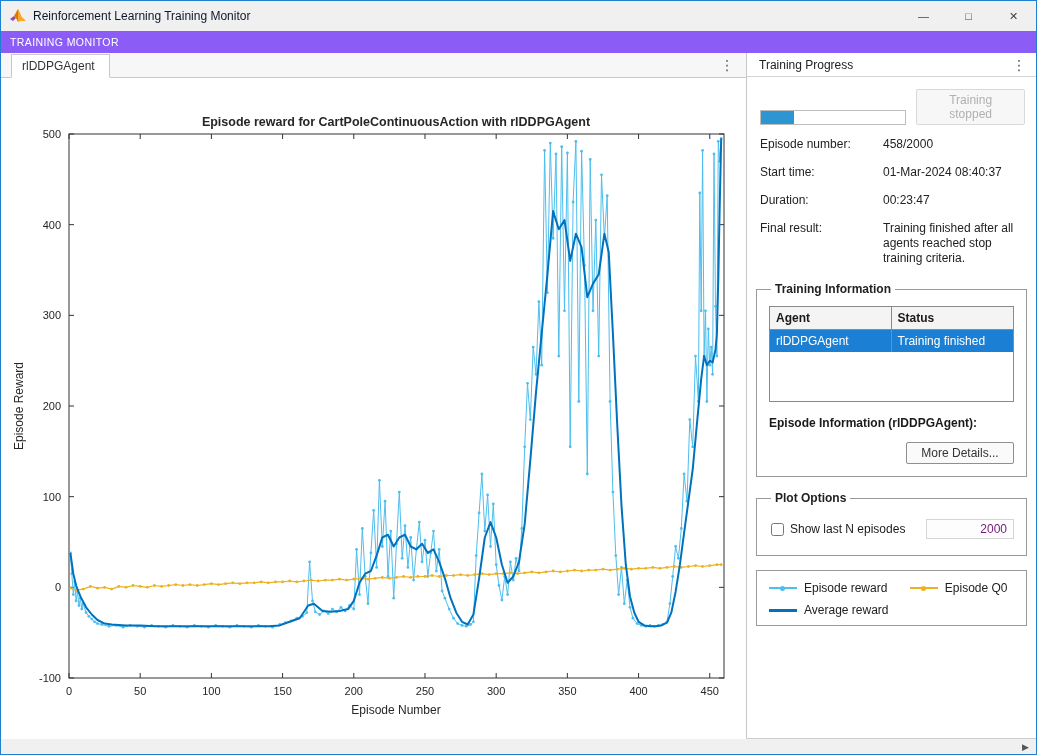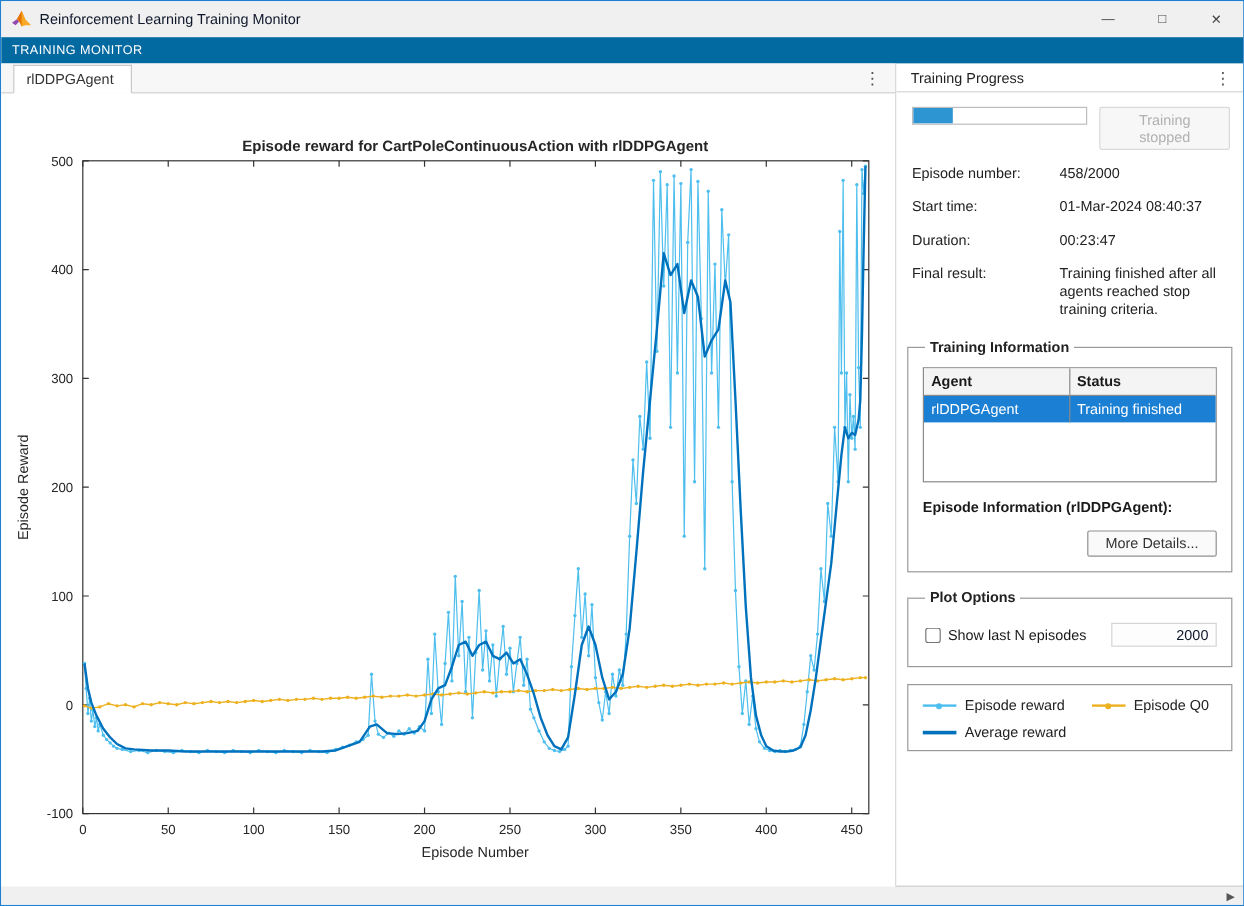--- a/index.html
+++ b/index.html
@@ -7,21 +7,21 @@
   .window { width:1037px; height:755px; border:1px solid #1f7fd0; display:flex; flex-direction:column; background:#fff; overflow:hidden; }
 
   
   .titlebar { height:30px; background:#f0f0f0; display:flex; align-items:center; flex:0 0 auto; }
   .app-icon { width:18px; height:16px; margin:0 6px 0 8px; position:relative; }
   .titlebar-title { font-size:12px; color:#0f172a; }
   .win-controls { margin-left:auto; display:flex; height:100%; }
   .win-btn { width:45px; height:100%; display:flex; align-items:center; justify-content:center; font-size:11px; color:#444; cursor:default; }
 
   
-  .toolstrip { height:22px; background:#0369a1; color:#fff; display:flex; align-items:center; padding-left:9px; font-size:10.5px; letter-spacing:0.4px; flex:0 0 auto; }
+  .toolstrip { height:22px; background:#8b5cf6; color:#fff; display:flex; align-items:center; padding-left:9px; font-size:10.5px; letter-spacing:0.4px; flex:0 0 auto; }
 
   
   .main { flex:1 1 auto; display:flex; min-height:0; }
   .left-pane { width:746px; flex:0 0 auto; display:flex; flex-direction:column; border-right:1px solid #c8c8c8; background:#fff; }
   .tabbar { height:25px; background:#f7f7f7; border-bottom:1px solid #c8c8c8; display:flex; align-items:flex-end; position:relative; flex:0 0 auto; }
   .tab { height:24px; margin-left:10px; padding:0 14px 0 10px; min-width:95px; background:#fff; border:1px solid #c8c8c8; border-bottom:1px solid #fff; margin-bottom:-1px; display:flex; align-items:center; font-size:12px; color:#333; }
   .menu-dots { font-size:14px; color:#555; padding:2px 8px; cursor:default; }
   .tabbar .menu-dots { position:absolute; right:4px; top:2px; }
   .chart-area { flex:1 1 auto; background:#fff; position:relative; }
 
@@ -30,21 +30,21 @@
   .tick-label { font-size:11px; fill:#262626; }
   .chart-title { font-size:12.5px; font-weight:bold; fill:#262626; text-anchor:middle; }
   .chart-label { font-size:12px; fill:#262626; text-anchor:middle; }
 
   
   .right-pane { flex:1 1 auto; display:flex; flex-direction:column; background:#fff; min-width:0; }
   .panel-header { height:24px; border-bottom:1px solid #d5d5d5; display:flex; align-items:center; padding-left:12px; font-size:12px; color:#222; flex:0 0 auto; }
   .panel-header .menu-dots { margin-left:auto; margin-right:2px; }
   .panel-body { flex:1 1 auto; padding:12px 9px 0 9px; overflow:hidden; }
 
-  .progress-row { display:flex; align-items:flex-start; padding:0 0 0 4px; margin-bottom:12px;gap:10px; }
+  .progress-row { display:flex; align-items:flex-end; padding:0 0 0 4px; margin-bottom:12px;gap:10px; }
   .progress-bar { width:150px; height:15px; border:1px solid #bdbdbd; background:#fff; overflow:hidden; }
   .progress-fill { height:100%; width:23%; background:#2e95d3; }
   .btn { font-family:"Liberation Sans",sans-serif; font-size:12px; padding:3px 10px; border:1px solid #8f8f8f; border-radius:2px; background:#fafafa; color:#333; cursor:default; }
   .btn.disabled { border-color:#d9d9d9; background:#f7f7f7; color:#b0b0b0; }
   .progress-row .btn { margin-left:auto; margin-right:2px; min-width:106px; }
 
   .field-grid { display:grid; grid-template-columns:123px 1fr; column-gap:0; row-gap:13px; padding-left:4px; margin-bottom:16px; }
   .field-label { color:#222; }
   .field-value { color:#222; line-height:15px; max-width:145px; }
 
@@ -61,21 +61,21 @@
 
   .ep-info-title { font-weight:bold; margin:2px 0 12px 0; }
   .ep-grid { display:grid; grid-template-columns:112px 1fr; row-gap:13px; margin-bottom:14px; }
   .btn-row { display:flex; justify-content:flex-end; padding-bottom:2px; }
   .btn-row .btn { min-width:108px; }
 
   .check-row { display:flex; align-items:center; margin:8px 0 12px 2px; }
   .check-row input[type="checkbox"] { width:13px; height:13px; margin-right:6px; }
   .check-row.with-input { justify-content:space-between; margin-bottom:6px; }
   .check-row.with-input label { display:flex; align-items:center; }
-  .num-input { width:88px; font-family:"Liberation Sans",sans-serif; font-size:12px; text-align:right; padding:2px 6px; border:1px solid #d5d5d5; color:#0f172a; background:#fdfdfd; }
+  .num-input { width:88px; font-family:"Liberation Sans",sans-serif; font-size:12px; text-align:right; padding:2px 6px; border:1px solid #d5d5d5; color:#701a75; background:#fdfdfd; }
 
   .legend-box { border:1px solid #999; padding:10px 10px 8px 12px; background:#fff; }
   .legend-grid { display:grid; grid-template-columns:57% 43%; row-gap:8px; }
   .legend-item { display:flex; align-items:center; font-size:12px; color:#222; }
   .legend-line { width:28px; height:2px; position:relative; margin-right:7px; flex:0 0 auto; }
   .legend-line.thick { height:3px; }
   .legend-dot { position:absolute; width:5px; height:5px; border-radius:50%; left:11px; top:-1.5px; }
 
   
   .statusbar { height:16px; background:#f0f0f0; border-top:1px solid #d0d0d0; display:flex; align-items:center; justify-content:flex-end; flex:0 0 auto; }

